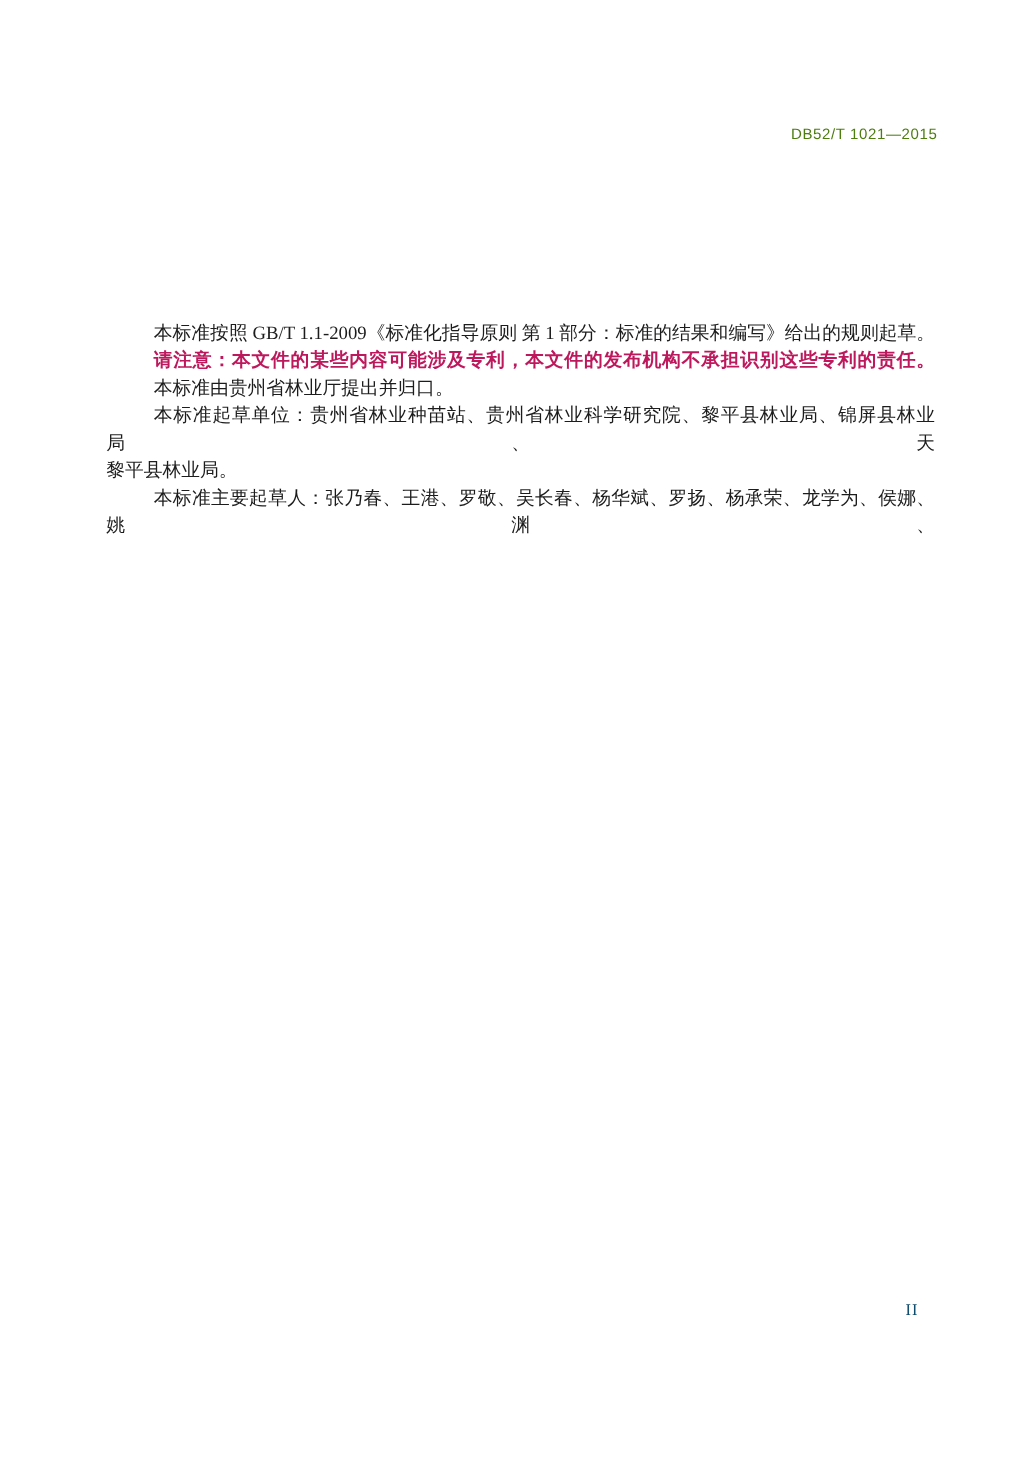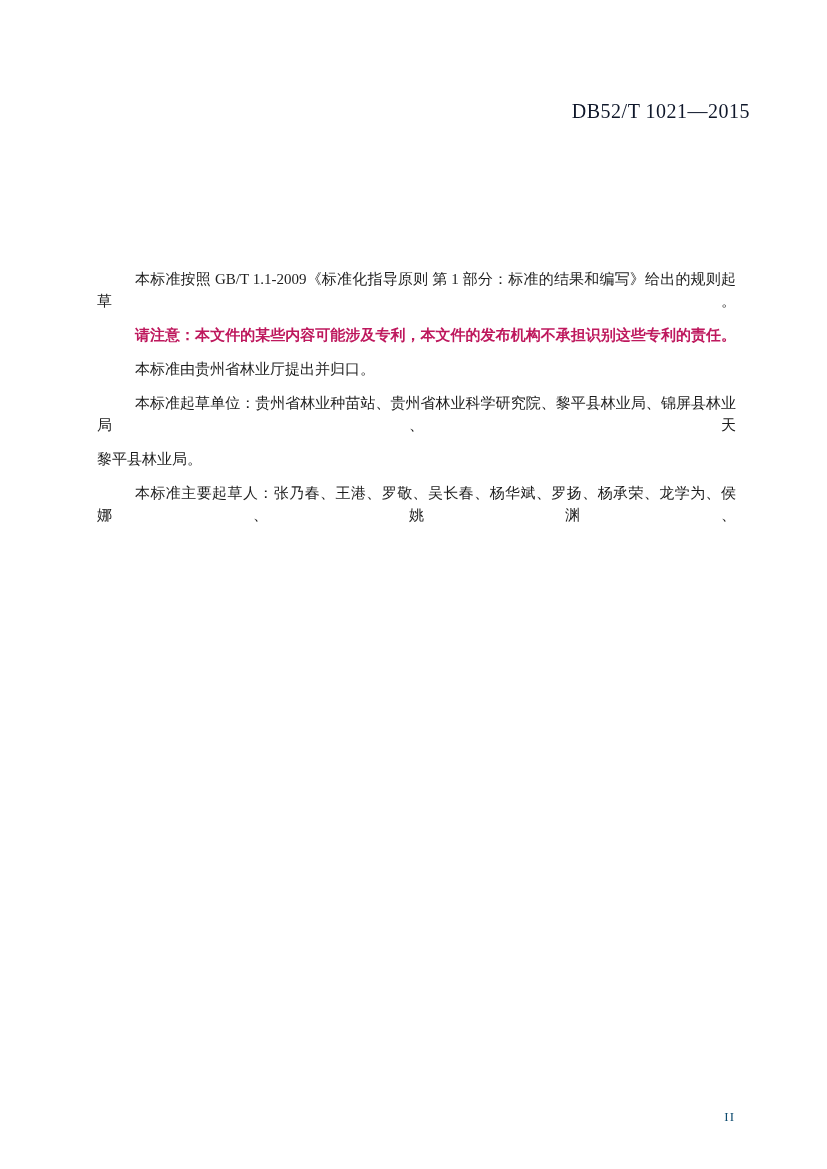--- a/index.html
+++ b/index.html
@@ -10,24 +10,24 @@
     height: 1169px;
     background: #ffffff;
     font-family: "Liberation Serif", serif;
     color: #1c1c1c;
     overflow: hidden;
   }
   .std-code {
     position: absolute;
     top: 100px;
     right: 77px;
-    font-family: Liberation Serif, serif;
-    font-size: 20px;
+    font-family: Liberation Sans, sans-serif;
+    font-size: 12px;
     letter-spacing: 0.5px;
-    color: #0f172a;
+    color: #4d7c0f;
     white-space: nowrap;
   }
   .doc-title {
     position: absolute;
     top: 176px;
     left: 0;
     width: 100%;
     margin: 0;
     text-align: center;
     font-family: "Liberation Sans", sans-serif;
@@ -36,36 +36,36 @@
     color: #111111;
     white-space: pre;
   }
   .body-text {
     position: absolute;
     top: 256px;
     left: 85px;
     right: 79px;
   }
   .line {
-    margin: 12px;
+    margin: 0;
     font-size: 15px;
     line-height: 22px;
     text-align: justify;
     color: #1c1c1c;
   }
   .line.indent { text-indent: 38px; }
   .line.full { text-align-last: justify; }
   .line.bold {
     font-family: "Liberation Sans", sans-serif;
     font-weight: bold;
     color: #be185d;
   }
   .page-number {
     position: absolute;
-    top: 1109px;
+    top: 1040px;
     right: 92px;
     font-family: "Liberation Serif", serif;
     font-size: 13px;
     letter-spacing: 1px;
     color: #0c4a6e;
   }
 </style>
 </head>
 <body>
 

